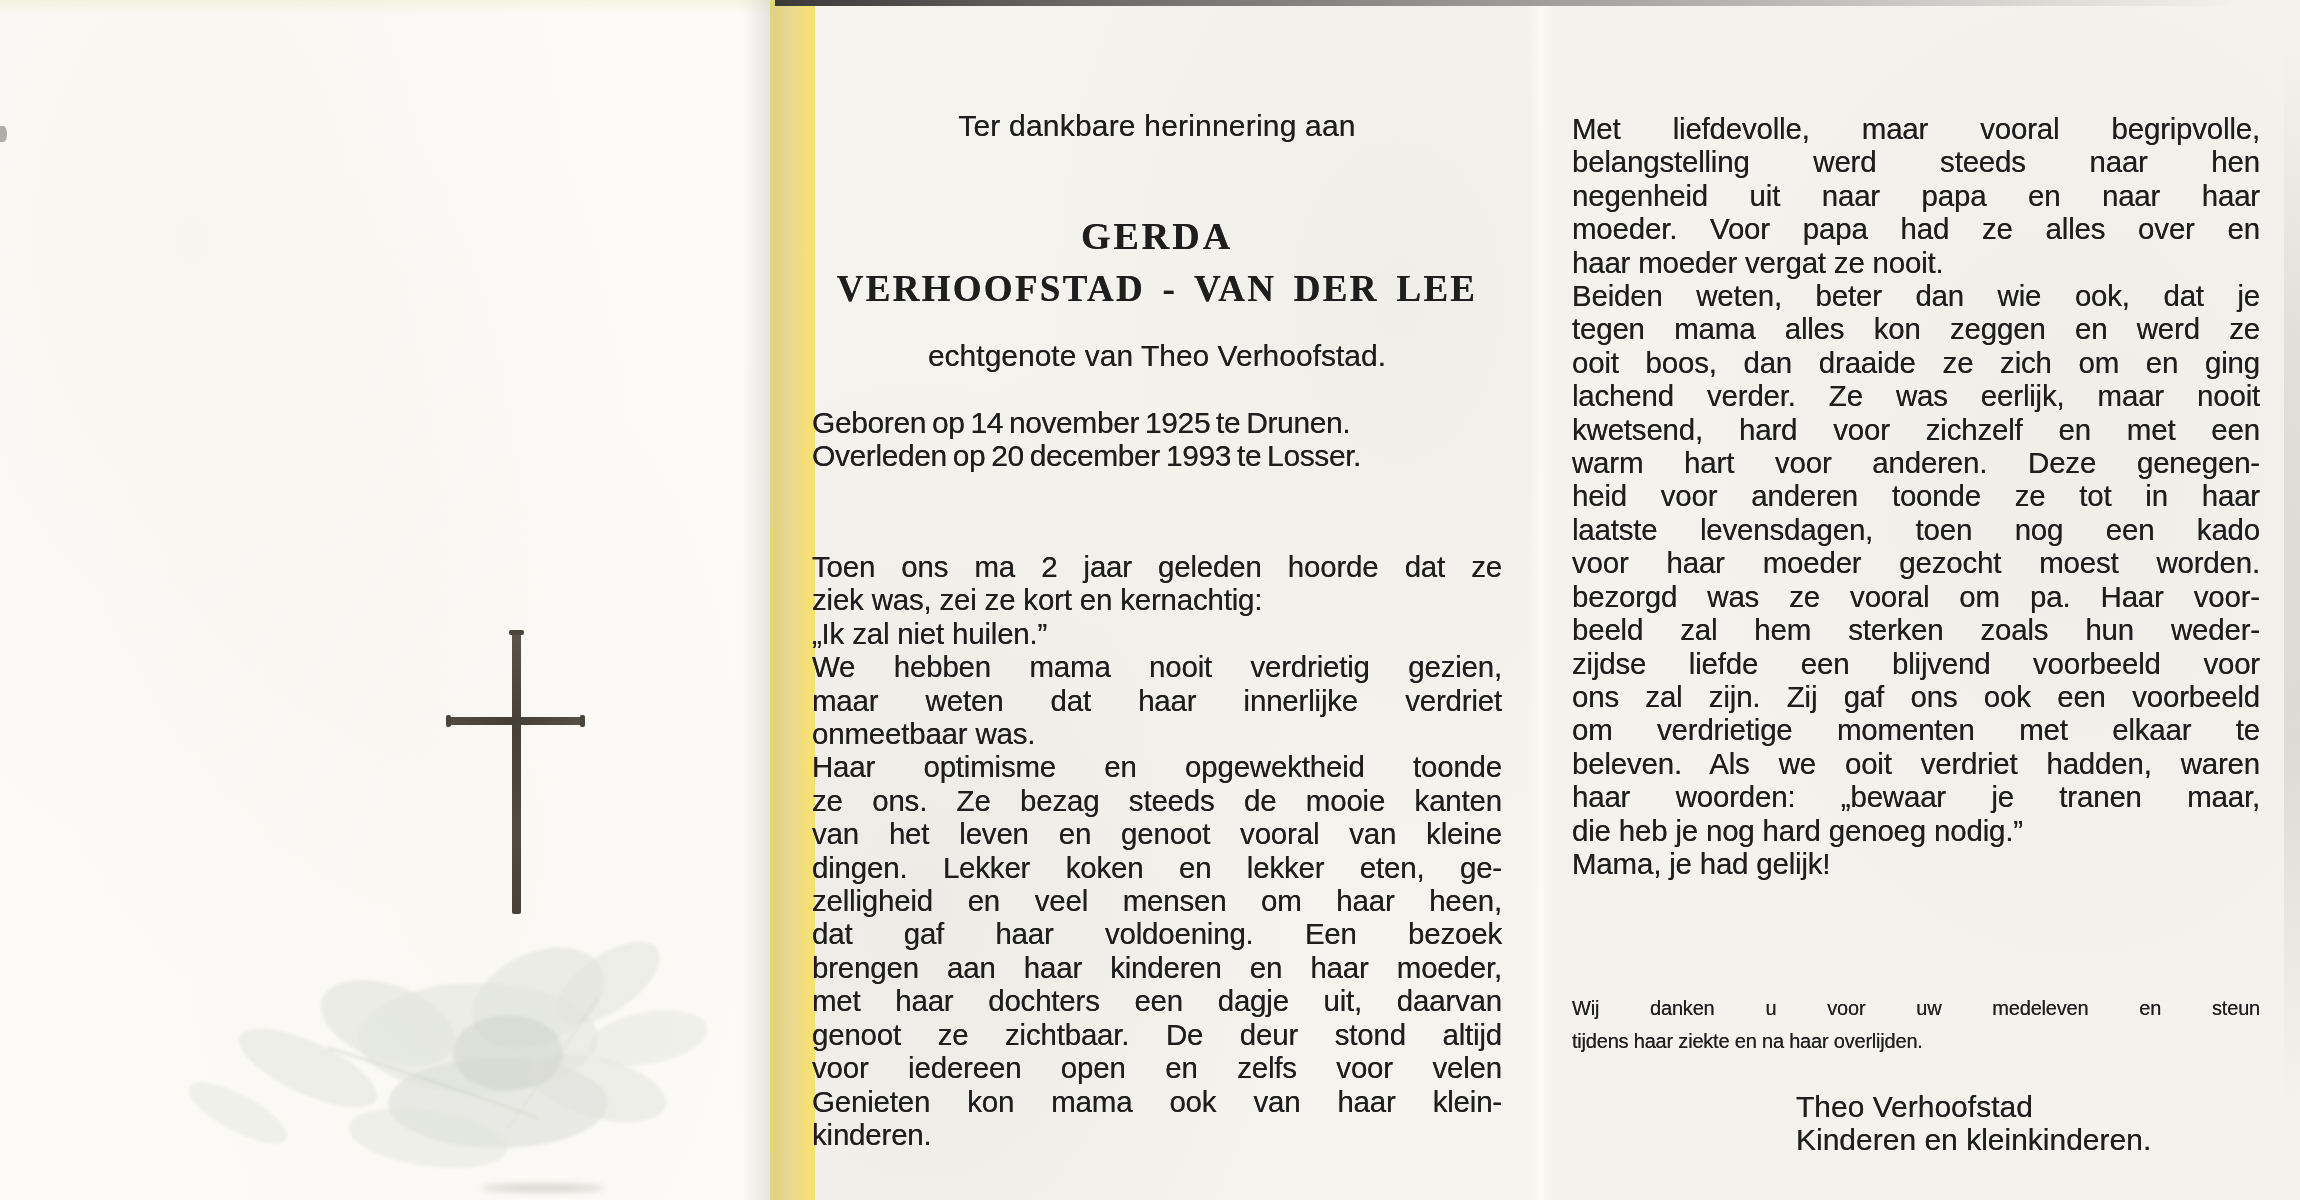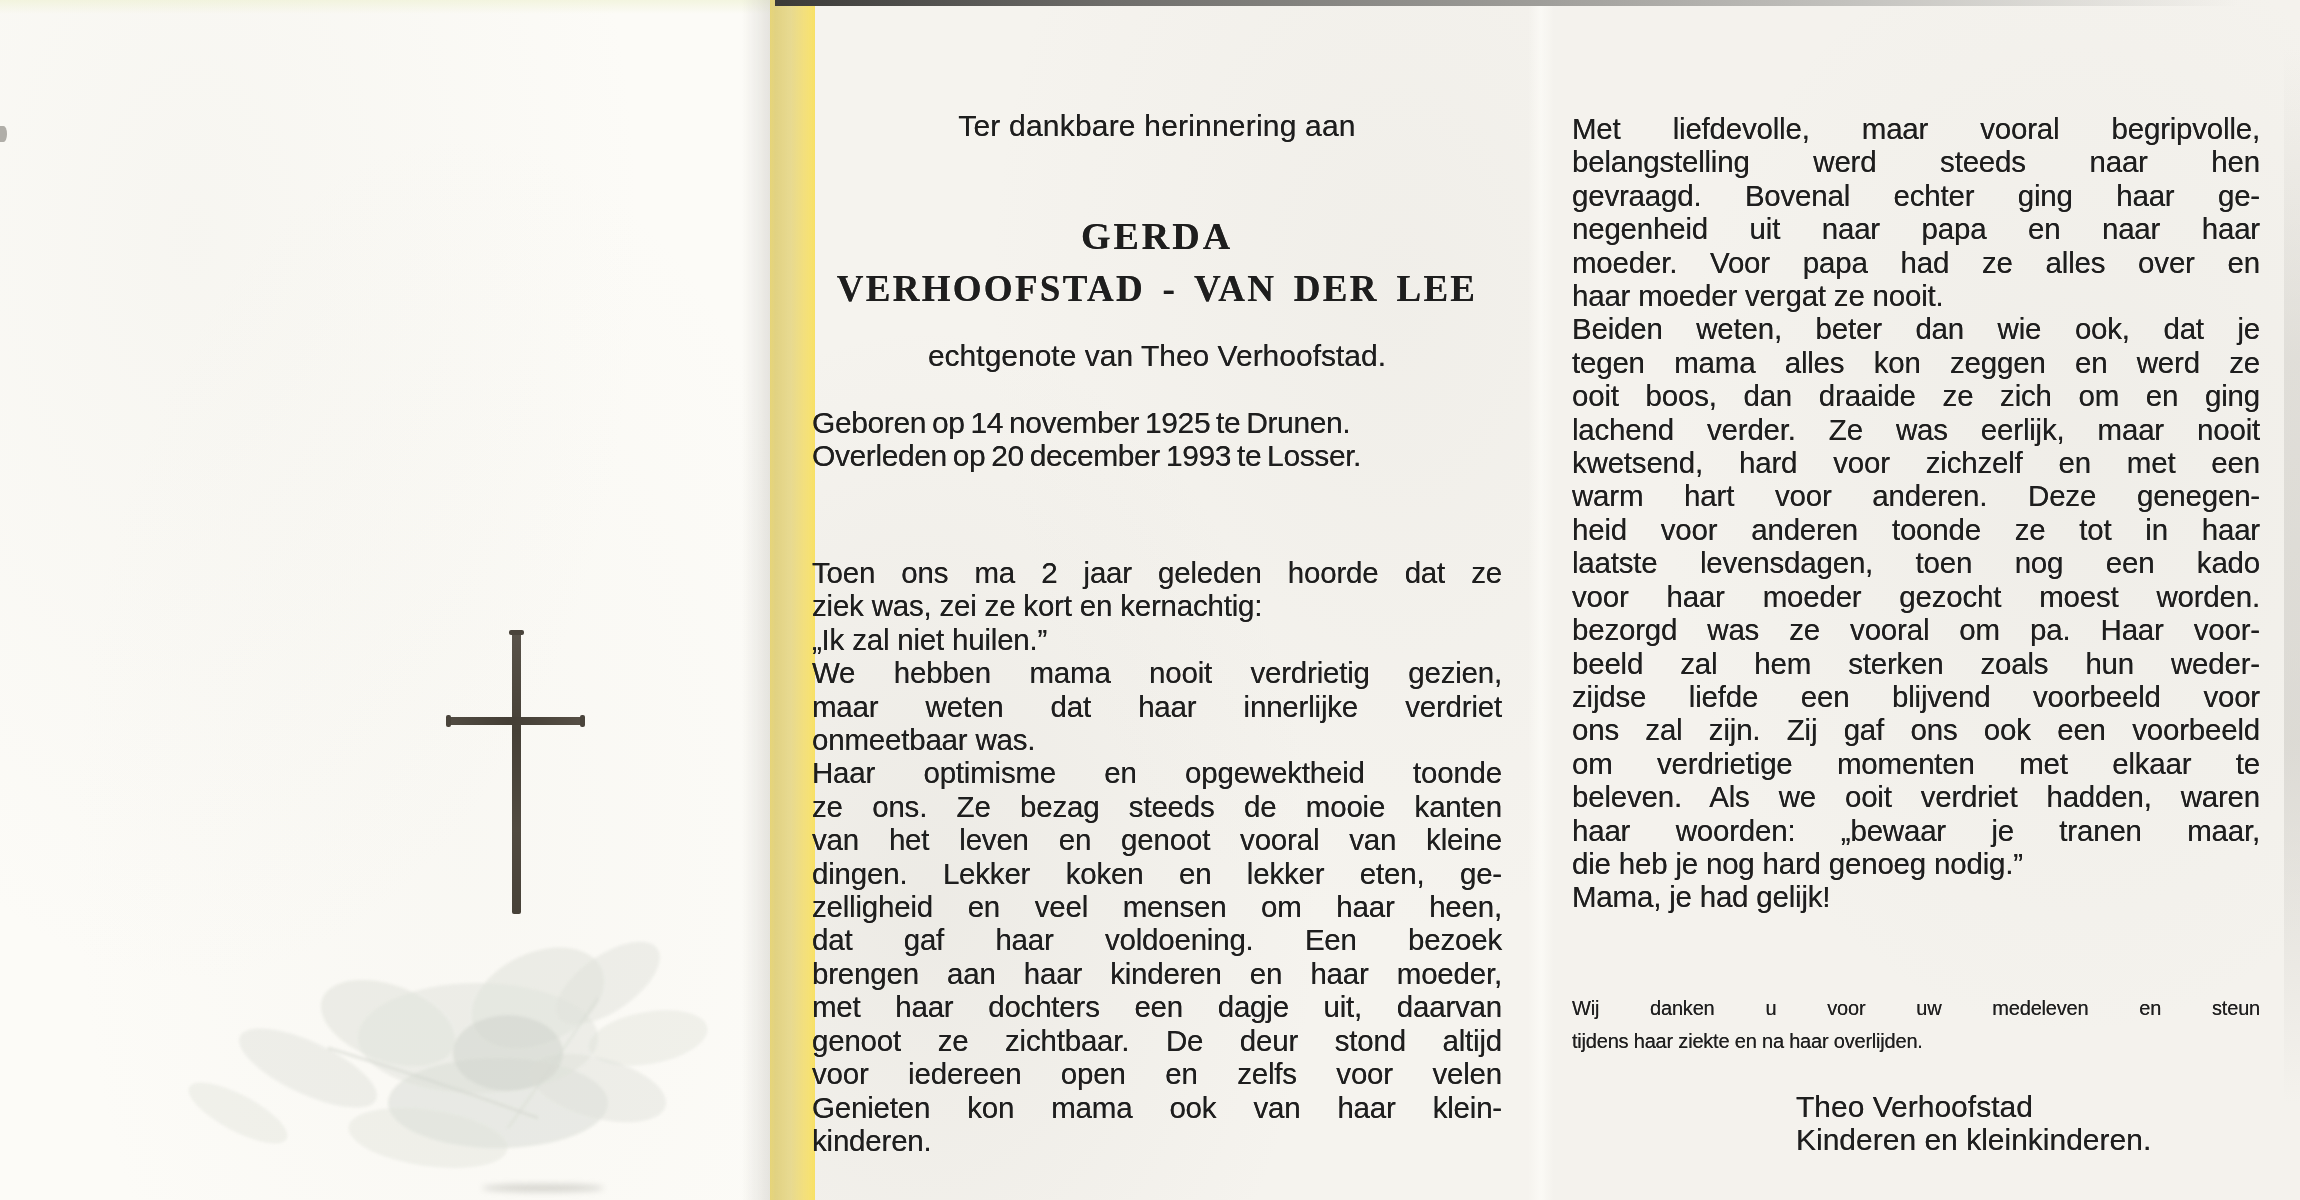--- a/index.html
+++ b/index.html
@@ -92,21 +92,21 @@
   .name1{
     top:214px; font-family:"Liberation Serif", serif; font-weight:bold;
     font-size:38px; line-height:44px; letter-spacing:3px;
   }
   .name2{
     top:266px; font-family:"Liberation Serif", serif; font-weight:bold;
     font-size:37px; line-height:46px; letter-spacing:2.3px; word-spacing:6px;
   }
   .relation{ top:338px; font-size:30px; line-height:36px;text-align:center; }
   .dates{ top:406px; font-size:30px; line-height:33px; letter-spacing:-0.4px; word-spacing:-2px; }
-  .body-mid{ top:550px; font-size:29.5px; line-height:33.4px; letter-spacing:-0.2px;margin-top:6px; }
+  .body-mid{ top:550px; font-size:29.5px; line-height:33.4px; letter-spacing:-0.2px; }
   .body-right{ top:112px; font-size:29.5px; line-height:33.4px; letter-spacing:-0.2px; }
   .thanks{ top:992px; font-size:20px; line-height:33.4px; letter-spacing:-0.2px; }
   .signature{ position:absolute; left:1796px; top:1090px; width:470px; font-size:30px; line-height:33px; }
   .tline{ text-align:justify; text-align-last:justify; }
   .tline.nojust{ text-align-last:left; }
 </style>
 </head>
 <body>
 
 <div class="card">
@@ -175,21 +175,20 @@
       <div class="tline">met haar dochters een dagje uit, daarvan</div>
       <div class="tline">genoot ze zichtbaar. De deur stond altijd</div>
       <div class="tline">voor iedereen open en zelfs voor velen</div>
       <div class="tline">Genieten kon mama ook van haar klein-</div>
       <div class="tline nojust">kinderen.</div>
     </div>
 
   <div class="right-col body-right ink">
       <div class="tline">Met liefdevolle, maar vooral begripvolle,</div>
       <div class="tline">belangstelling werd steeds naar hen</div>
-      <div class="tline">gevraagd. Bovenal echter ging haar ge-</div>
       <div class="tline">negenheid uit naar papa en naar haar</div>
       <div class="tline">moeder. Voor papa had ze alles over en</div>
       <div class="tline nojust">haar moeder vergat ze nooit.</div>
       <div class="tline">Beiden weten, beter dan wie ook, dat je</div>
       <div class="tline">tegen mama alles kon zeggen en werd ze</div>
       <div class="tline">ooit boos, dan draaide ze zich om en ging</div>
       <div class="tline">lachend verder. Ze was eerlijk, maar nooit</div>
       <div class="tline">kwetsend, hard voor zichzelf en met een</div>
       <div class="tline">warm hart voor anderen. Deze genegen-</div>
       <div class="tline">heid voor anderen toonde ze tot in haar</div>

